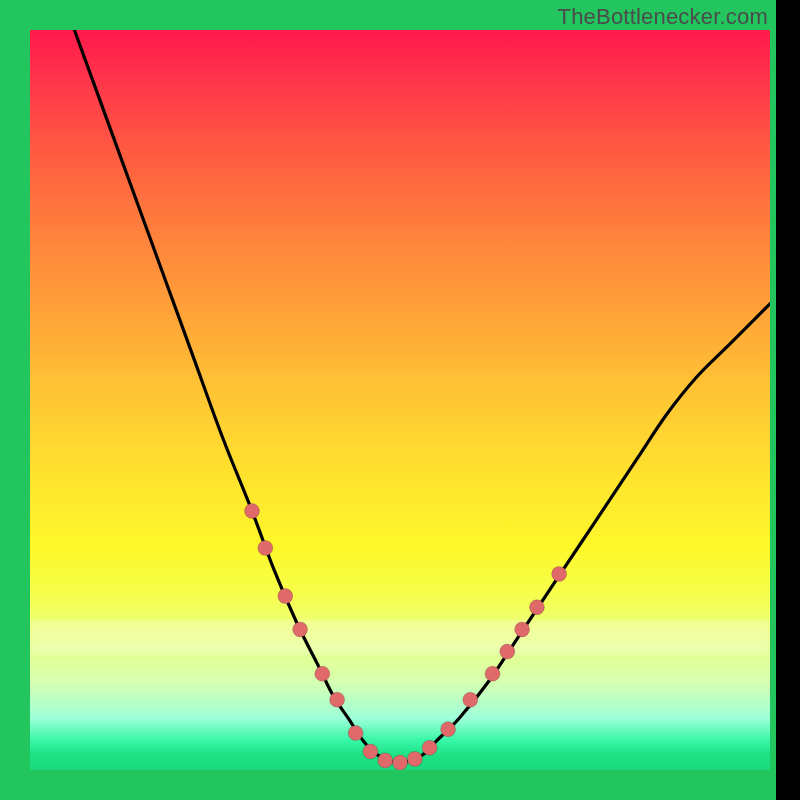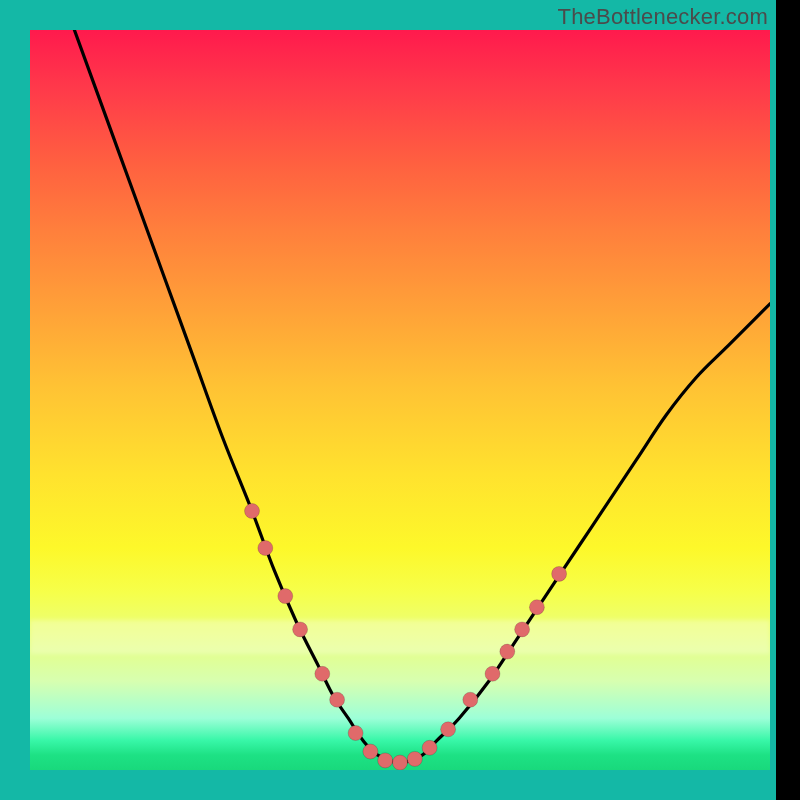--- a/index.html
+++ b/index.html
@@ -8,21 +8,21 @@
     width: 800px;
     height: 800px;
     overflow: hidden;
     background: #000;
     font-family: Arial, Helvetica, sans-serif;
   }
   .frame {
     position: relative;
     width: 776px;
     height: 800px;
-    background: #14b8a6;
+    background: #22c55e;
   }
   .plot-area {
     position: absolute;
     left: 30px;
     top: 30px;
     width: 740px;
     height: 740px;
     overflow: hidden;
   }
   .gradient-bg {

